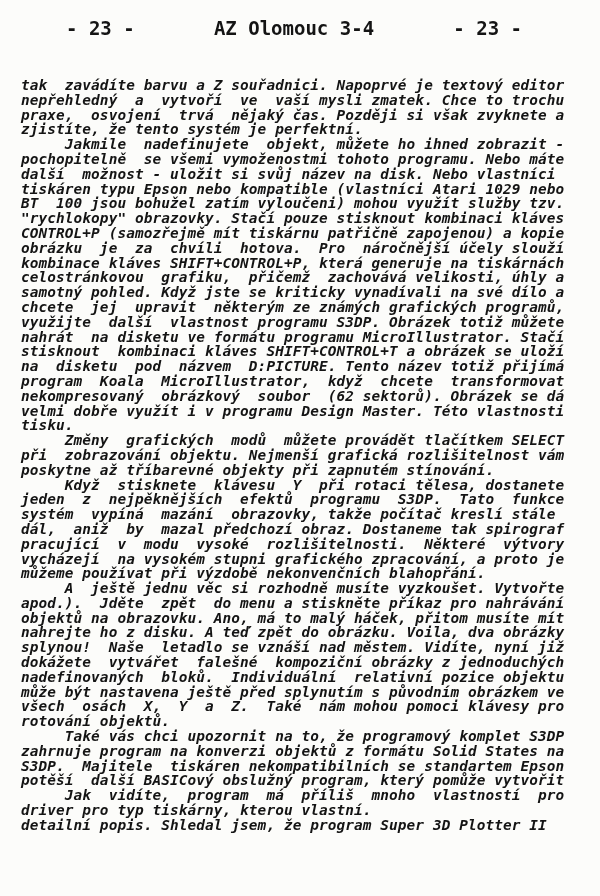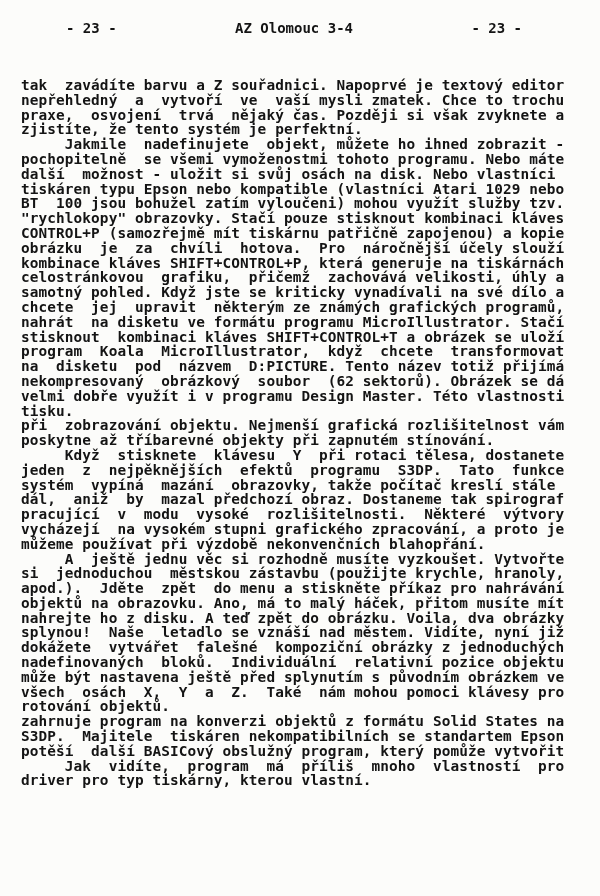--- a/index.html
+++ b/index.html
@@ -15,28 +15,29 @@
     overflow: hidden;
     font-family: "DejaVu Sans Mono", "Liberation Mono", monospace;
     color: #141414;
     box-sizing: border-box;
   }
   .page-header {
     display: flex;
     justify-content: space-between;
     align-items: baseline;
     padding: 20px 78px 0 66px;
-    font-size: 14px;
+    font-size: 19px;
     font-weight: 700;
     line-height: 16px;
     white-space: pre;
   }
   .article-body {
     margin-top: 42px;
     padding-left: 21px;
+    font-style: italic;
   }
   .text-line {
     white-space: pre;
     font-size: 14.4px;
     font-weight: 700;
     line-height: 14.8px;
     letter-spacing: 0.1px;
   }
 </style>
 </head>
@@ -49,56 +50,59 @@
     <span>- 23 -</span>
   </div>
 
   <div class="article-body">
       <div class="text-line">tak  zavádíte barvu a Z souřadnici. Napoprvé je textový editor</div>
       <div class="text-line">nepřehledný  a  vytvoří  ve  vaší mysli zmatek. Chce to trochu</div>
       <div class="text-line">praxe,  osvojení  trvá  nějaký čas. Později si však zvyknete a</div>
       <div class="text-line">zjistíte, že tento systém je perfektní.</div>
       <div class="text-line">     Jakmile  nadefinujete  objekt, můžete ho ihned zobrazit -</div>
       <div class="text-line">pochopitelně  se všemi vymoženostmi tohoto programu. Nebo máte</div>
-      <div class="text-line">další  možnost - uložit si svůj osách na disk. Nebo vlastníci</div>
+      <div class="text-line">další  možnost - uložit si svůj název na disk. Nebo vlastníci</div>
       <div class="text-line">tiskáren typu Epson nebo kompatible (vlastníci Atari 1029 nebo</div>
       <div class="text-line">BT  100 jsou bohužel zatím vyloučeni) mohou využít služby tzv.</div>
       <div class="text-line">"rychlokopy" obrazovky. Stačí pouze stisknout kombinaci kláves</div>
       <div class="text-line">CONTROL+P (samozřejmě mít tiskárnu patřičně zapojenou) a kopie</div>
       <div class="text-line">obrázku  je  za  chvíli  hotova.  Pro  náročnější účely slouží</div>
       <div class="text-line">kombinace kláves SHIFT+CONTROL+P, která generuje na tiskárnách</div>
       <div class="text-line">celostránkovou  grafiku,  přičemž  zachovává velikosti, úhly a</div>
       <div class="text-line">samotný pohled. Když jste se kriticky vynadívali na své dílo a</div>
       <div class="text-line">chcete  jej  upravit  některým ze známých grafických programů,</div>
+      <div class="text-line">využijte  další  vlastnost programu S3DP. Obrázek totiž můžete</div>
       <div class="text-line">nahrát  na disketu ve formátu programu MicroIllustrator. Stačí</div>
       <div class="text-line">stisknout  kombinaci kláves SHIFT+CONTROL+T a obrázek se uloží</div>
+      <div class="text-line">na  disketu  pod  názvem  D:PICTURE. Tento název totiž přijímá</div>
       <div class="text-line">program  Koala  MicroIllustrator,  když  chcete  transformovat</div>
-      <div class="text-line">na  disketu  pod  názvem  D:PICTURE. Tento název totiž přijímá</div>
       <div class="text-line">nekompresovaný  obrázkový  soubor  (62 sektorů). Obrázek se dá</div>
       <div class="text-line">velmi dobře využít i v programu Design Master. Této vlastnosti</div>
       <div class="text-line">tisku.</div>
+      <div class="text-line">     Změny  grafických  modů  můžete provádět tlačítkem SELECT</div>
       <div class="text-line">při  zobrazování objektu. Nejmenší grafická rozlišitelnost vám</div>
       <div class="text-line">poskytne až tříbarevné objekty při zapnutém stínování.</div>
       <div class="text-line">     Když  stisknete  klávesu  Y  při rotaci tělesa, dostanete</div>
       <div class="text-line">jeden  z  nejpěknějších  efektů  programu  S3DP.  Tato  funkce</div>
       <div class="text-line">systém  vypíná  mazání  obrazovky, takže počítač kreslí stále</div>
       <div class="text-line">dál,  aniž  by  mazal předchozí obraz. Dostaneme tak spirograf</div>
       <div class="text-line">pracující  v  modu  vysoké  rozlišitelnosti.  Některé  výtvory</div>
       <div class="text-line">vycházejí  na vysokém stupni grafického zpracování, a proto je</div>
       <div class="text-line">můžeme používat při výzdobě nekonvenčních blahopřání.</div>
       <div class="text-line">     A  ještě jednu věc si rozhodně musíte vyzkoušet. Vytvořte</div>
-      <div class="text-line">si  jednoduchou  městskou zástavbu (použijte krychle, hranoly,</div>
       <div class="text-line">apod.).  Jděte  zpět  do menu a stiskněte příkaz pro nahrávání</div>
       <div class="text-line">objektů na obrazovku. Ano, má to malý háček, přitom musíte mít</div>
       <div class="text-line">nahrejte ho z disku. A teď zpět do obrázku. Voila, dva obrázky</div>
       <div class="text-line">splynou!  Naše  letadlo se vznáší nad městem. Vidíte, nyní již</div>
       <div class="text-line">dokážete  vytvářet  falešné  kompoziční obrázky z jednoduchých</div>
       <div class="text-line">nadefinovaných  bloků.  Individuální  relativní pozice objektu</div>
       <div class="text-line">může být nastavena ještě před splynutím s původním obrázkem ve</div>
       <div class="text-line">všech  osách  X,  Y  a  Z.  Také  nám mohou pomoci klávesy pro</div>
       <div class="text-line">rotování objektů.</div>
+      <div class="text-line">     Také vás chci upozornit na to, že programový komplet S3DP</div>
       <div class="text-line">zahrnuje program na konverzi objektů z formátu Solid States na</div>
       <div class="text-line">S3DP.  Majitele  tiskáren nekompatibilních se standartem Epson</div>
       <div class="text-line">potěší  další BASICový obslužný program, který pomůže vytvořit</div>
       <div class="text-line">     Jak  vidíte,  program  má  příliš  mnoho  vlastností  pro</div>
       <div class="text-line">driver pro typ tiskárny, kterou vlastní.</div>
+      <div class="text-line">detailní popis. Shledal jsem, že program Super 3D Plotter II</div>
     </div>
 </div>
 
 </body></html>

